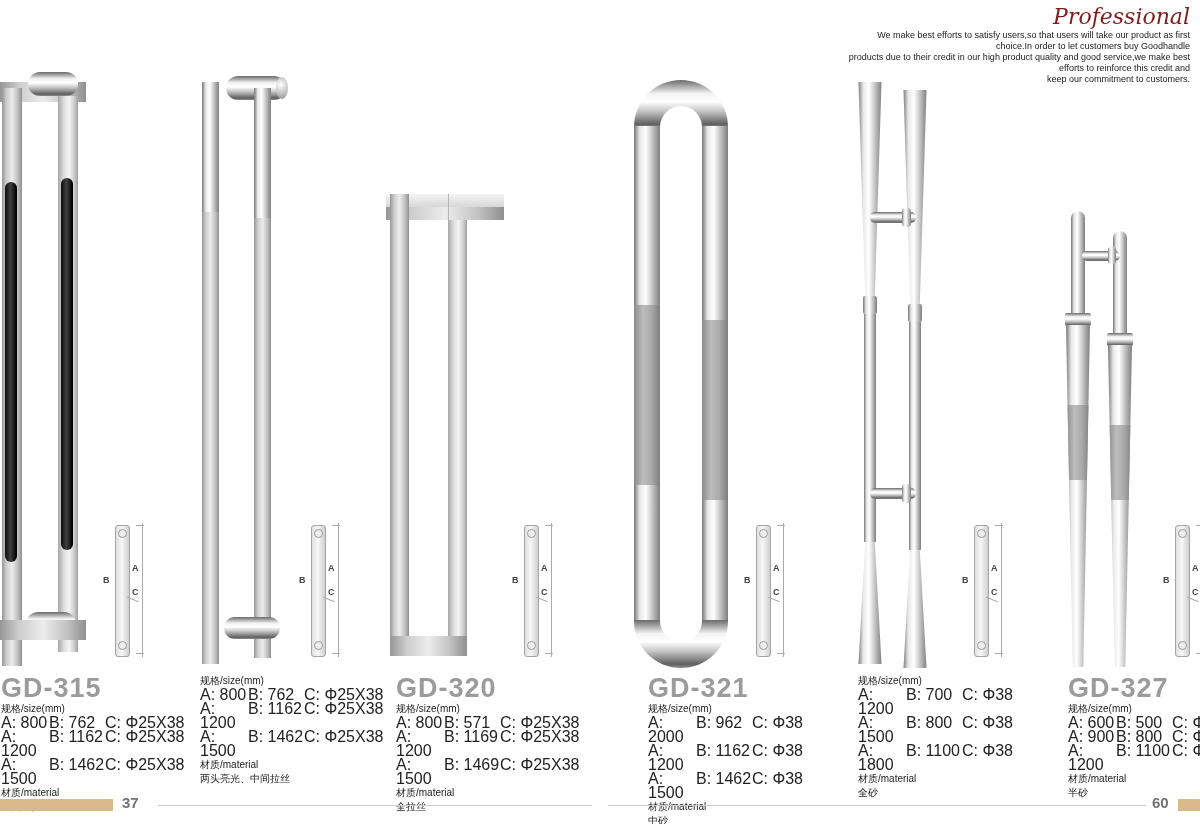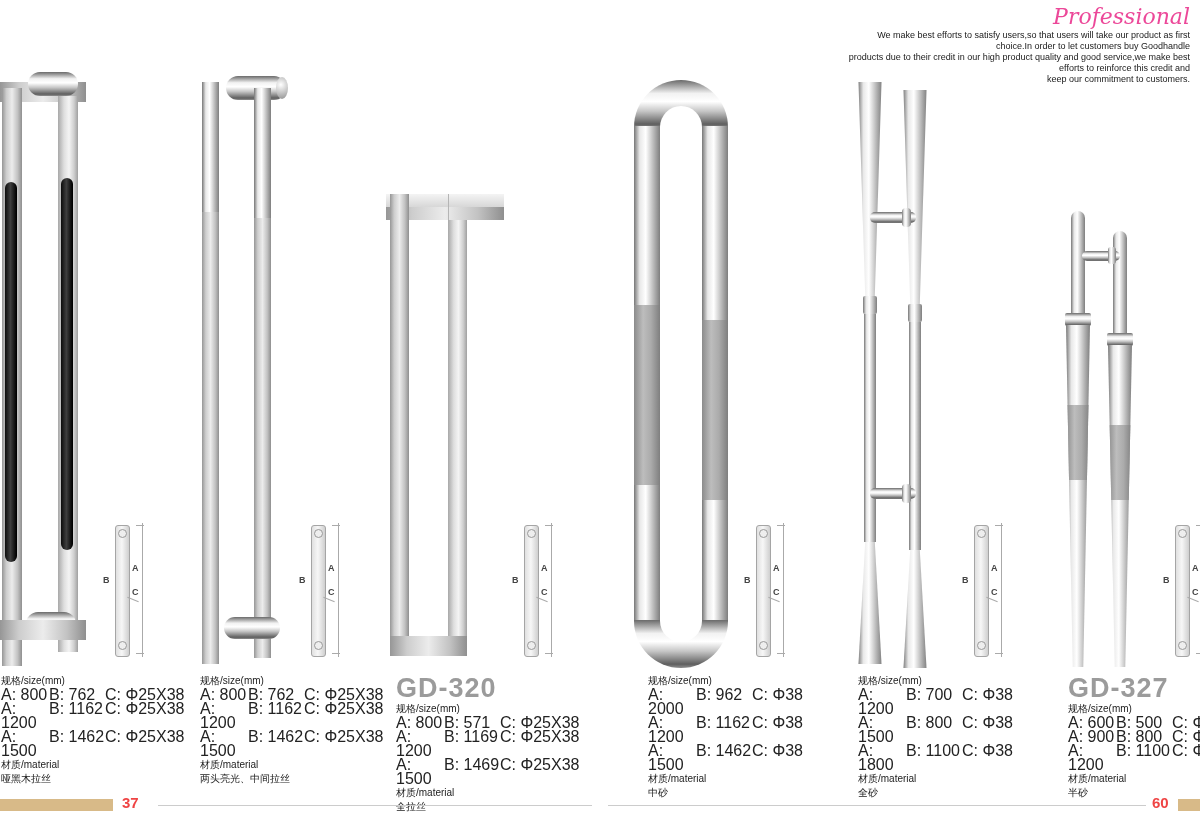--- a/index.html
+++ b/index.html
@@ -1,35 +1,35 @@
 <!DOCTYPE html>
 <html><head>
 <meta charset="utf-8">
 <style>
   html,body{margin:0;padding:0;background:#fff;}
   .page{position:relative;width:1200px;height:824px;background:#ffffff;overflow:hidden;
         font-family:"Liberation Sans",sans-serif;color:#222;}
 
   
   .brand{position:absolute;top:4px;right:10px;font-family:"DejaVu Serif",serif;
-         font-style:italic;font-size:22px;color:#ec4899;}
+         font-style:italic;font-size:22px;color:#7f1d1d;}
   .tagline{position:absolute;top:30px;right:10px;width:350px;text-align:right;
            font-size:9px;line-height:11px;color:#1a1a1a;}
 
   
   .pinfo{position:absolute;top:674px;width:192px;}
   .model{font-size:27px;font-weight:bold;color:#9b9b9b;letter-spacing:1px;line-height:28px;}
   .speclabel{font-size:10px;line-height:14px;color:#222;}
   .sizerow{display:flex;font-size:16px;line-height:14px;color:#222;}
   .col-a{width:48px;} .col-b{width:56px;} .col-c{flex:1;}
   .material{font-size:10px;line-height:14px;color:#222;}
 
   
   .fbar{position:absolute;top:799px;height:12px;background:#d8ba88;}
-  .fnum{position:absolute;top:794px;font-size:15px;font-weight:bold;color:#ef4444;}
+  .fnum{position:absolute;top:794px;font-size:15px;font-weight:bold;color:#737373;}
   .fline{position:absolute;top:805px;height:1px;background:#cccccc;}
 
   
   .art{position:absolute;}
   .art div{position:absolute;}
   .g-brushed{background:linear-gradient(90deg,#969696 0%,#cdcdcd 22%,#ececec 50%,#c2c2c2 78%,#8f8f8f 100%);}
   .g-brushed2{background:linear-gradient(90deg,#a8a8a8,#dedede 30%,#f4f4f4 55%,#cfcfcf 80%,#a0a0a0);}
   .g-bright{background:linear-gradient(90deg,#777 0%,#e8e8e8 22%,#fff 45%,#d8d8d8 62%,#7e7e7e 100%);}
   .g-satin{background:linear-gradient(90deg,#8b8b8b,#bdbdbd 35%,#ababab 65%,#7f7f7f);}
   .g-chrome-h{background:linear-gradient(180deg,#6a6a6a 0%,#f2f2f2 28%,#ffffff 45%,#c6c6c6 65%,#5f5f5f 92%,#8f8f8f);}
@@ -197,20 +197,21 @@
 
     <div class="dtick" style="top:8px"></div>
     <div class="dtick" style="top:136px"></div>
     <div class="dleader"></div>
     <div class="dlabel" style="left:0;top:58px">B</div>
     <div class="dlabel" style="left:29px;top:46px">A</div>
     <div class="dlabel" style="left:29px;top:70px">C</div>
   </div>
 
   <div class="pinfo" style="left:1px">
+    <div class="model">GD-315</div>
     <div class="speclabel">规格/size(mm)</div>
     <div class="sizerow">
       <span class="col-a">A: 800</span>
       <span class="col-b">B: 762</span>
       <span class="col-c">C: Φ25X38</span>
     </div>
     <div class="sizerow">
       <span class="col-a">A: 1200</span>
       <span class="col-b">B: 1162</span>
       <span class="col-c">C: Φ25X38</span>
@@ -261,20 +262,21 @@
     <div class="sizerow">
       <span class="col-a">A: 1500</span>
       <span class="col-b">B: 1469</span>
       <span class="col-c">C: Φ25X38</span>
     </div>
     <div class="speclabel">材质/material</div>
     <div class="material">全拉丝</div>
   </div>
 
   <div class="pinfo" style="left:648px">
+    <div class="model">GD-321</div>
     <div class="speclabel">规格/size(mm)</div>
     <div class="sizerow">
       <span class="col-a">A: 2000</span>
       <span class="col-b">B: 962</span>
       <span class="col-c">C: Φ38</span>
     </div>
     <div class="sizerow">
       <span class="col-a">A: 1200</span>
       <span class="col-b">B: 1162</span>
       <span class="col-c">C: Φ38</span>

